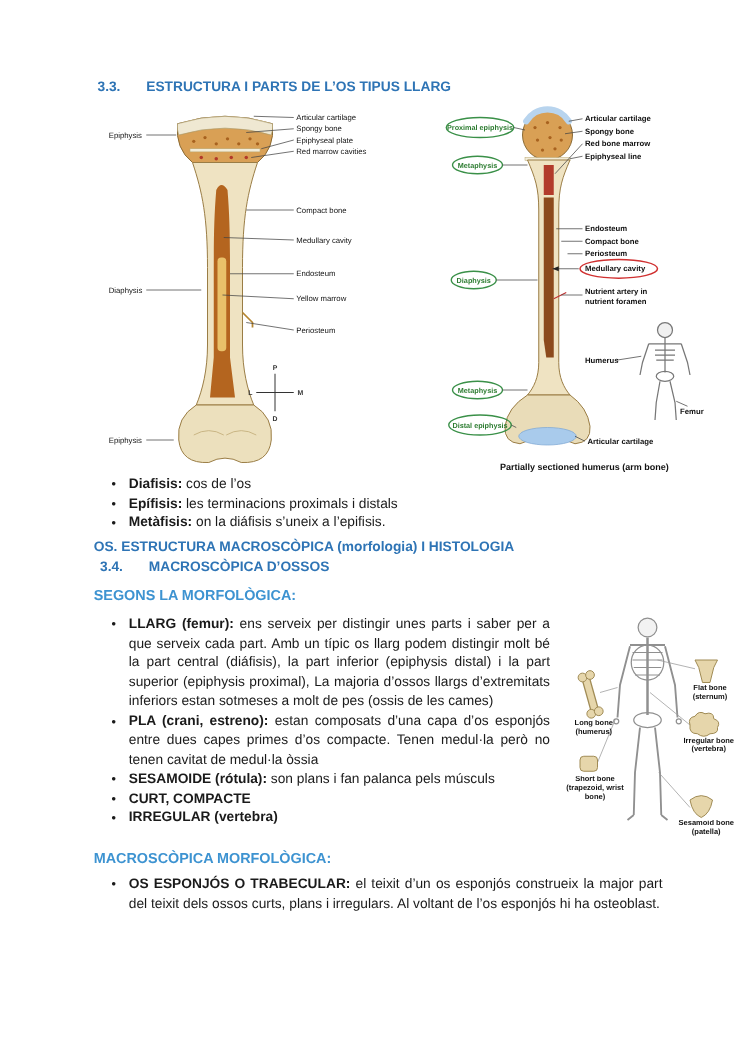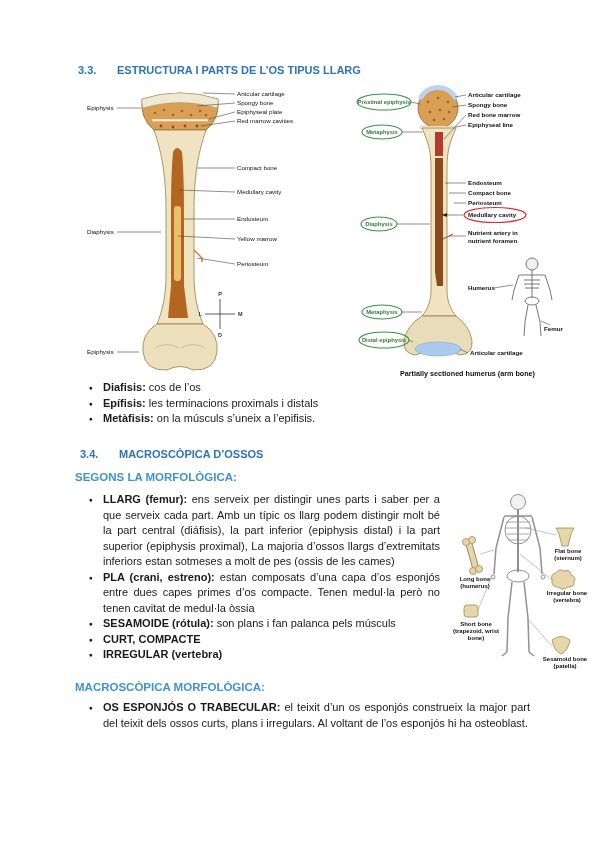--- a/index.html
+++ b/index.html
@@ -179,23 +179,24 @@
     </g>
     <text class="svglb" x="112" y="206">Humerus</text>
     <text class="svglb" x="188" y="247">Femur</text>
     <text class="svglb" x="114" y="271">Articular cartilage</text>
     <text class="svgcap" x="44" y="292">Partially sectioned humerus (arm bone)</text>
   </svg>
 
   <ul class="bullets body-text" id="defs-list">
     <li><b>Diafisis:</b><span> cos de l’os</span></li>
     <li><b>Epífisis:</b><span> les terminacions proximals i distals</span></li>
-    <li><b>Metàfisis:</b><span> on la músculs s’uneix a l’epifisis.</span></li>
+    <li><b>Metàfisis:</b><span> on la diáfisis s’uneix a l’epifisis.</span></li>
   </ul>
 
+  <div class="h-blue" id="macro-h">OS. ESTRUCTURA MACROSCÒPICA (morfologia) I HISTOLOGIA</div>
   <div class="h-blue" id="sec34">
     <span class="sec-num">3.4.</span><span>MACROSCÒPICA D’OSSOS</span>
   </div>
   <div class="h-light" id="morf-h">SEGONS LA MORFOLÒGICA:</div>
 
   <ul class="bullets body-text" id="morph-list">
     <li><b>LLARG (femur):</b><span> ens serveix per distingir unes parts i saber per a que serveix cada part. Amb un típic os llarg podem distingir molt bé la part central (diáfisis), la part inferior (epiphysis distal) i la part superior (epiphysis proximal), La majoria d’ossos llargs d’extremitats inferiors estan sotmeses a molt de pes (ossis de les cames)</span></li>
     <li><b>PLA (crani, estreno):</b><span> estan composats d’una capa d’os esponjós entre dues capes primes d’os compacte. Tenen medul·la però no tenen cavitat de medul·la òssia</span></li>
     <li><b>SESAMOIDE (rótula):</b><span> son plans i fan palanca pels músculs</span></li>
     <li><b>CURT, COMPACTE</b><span></span></li>

